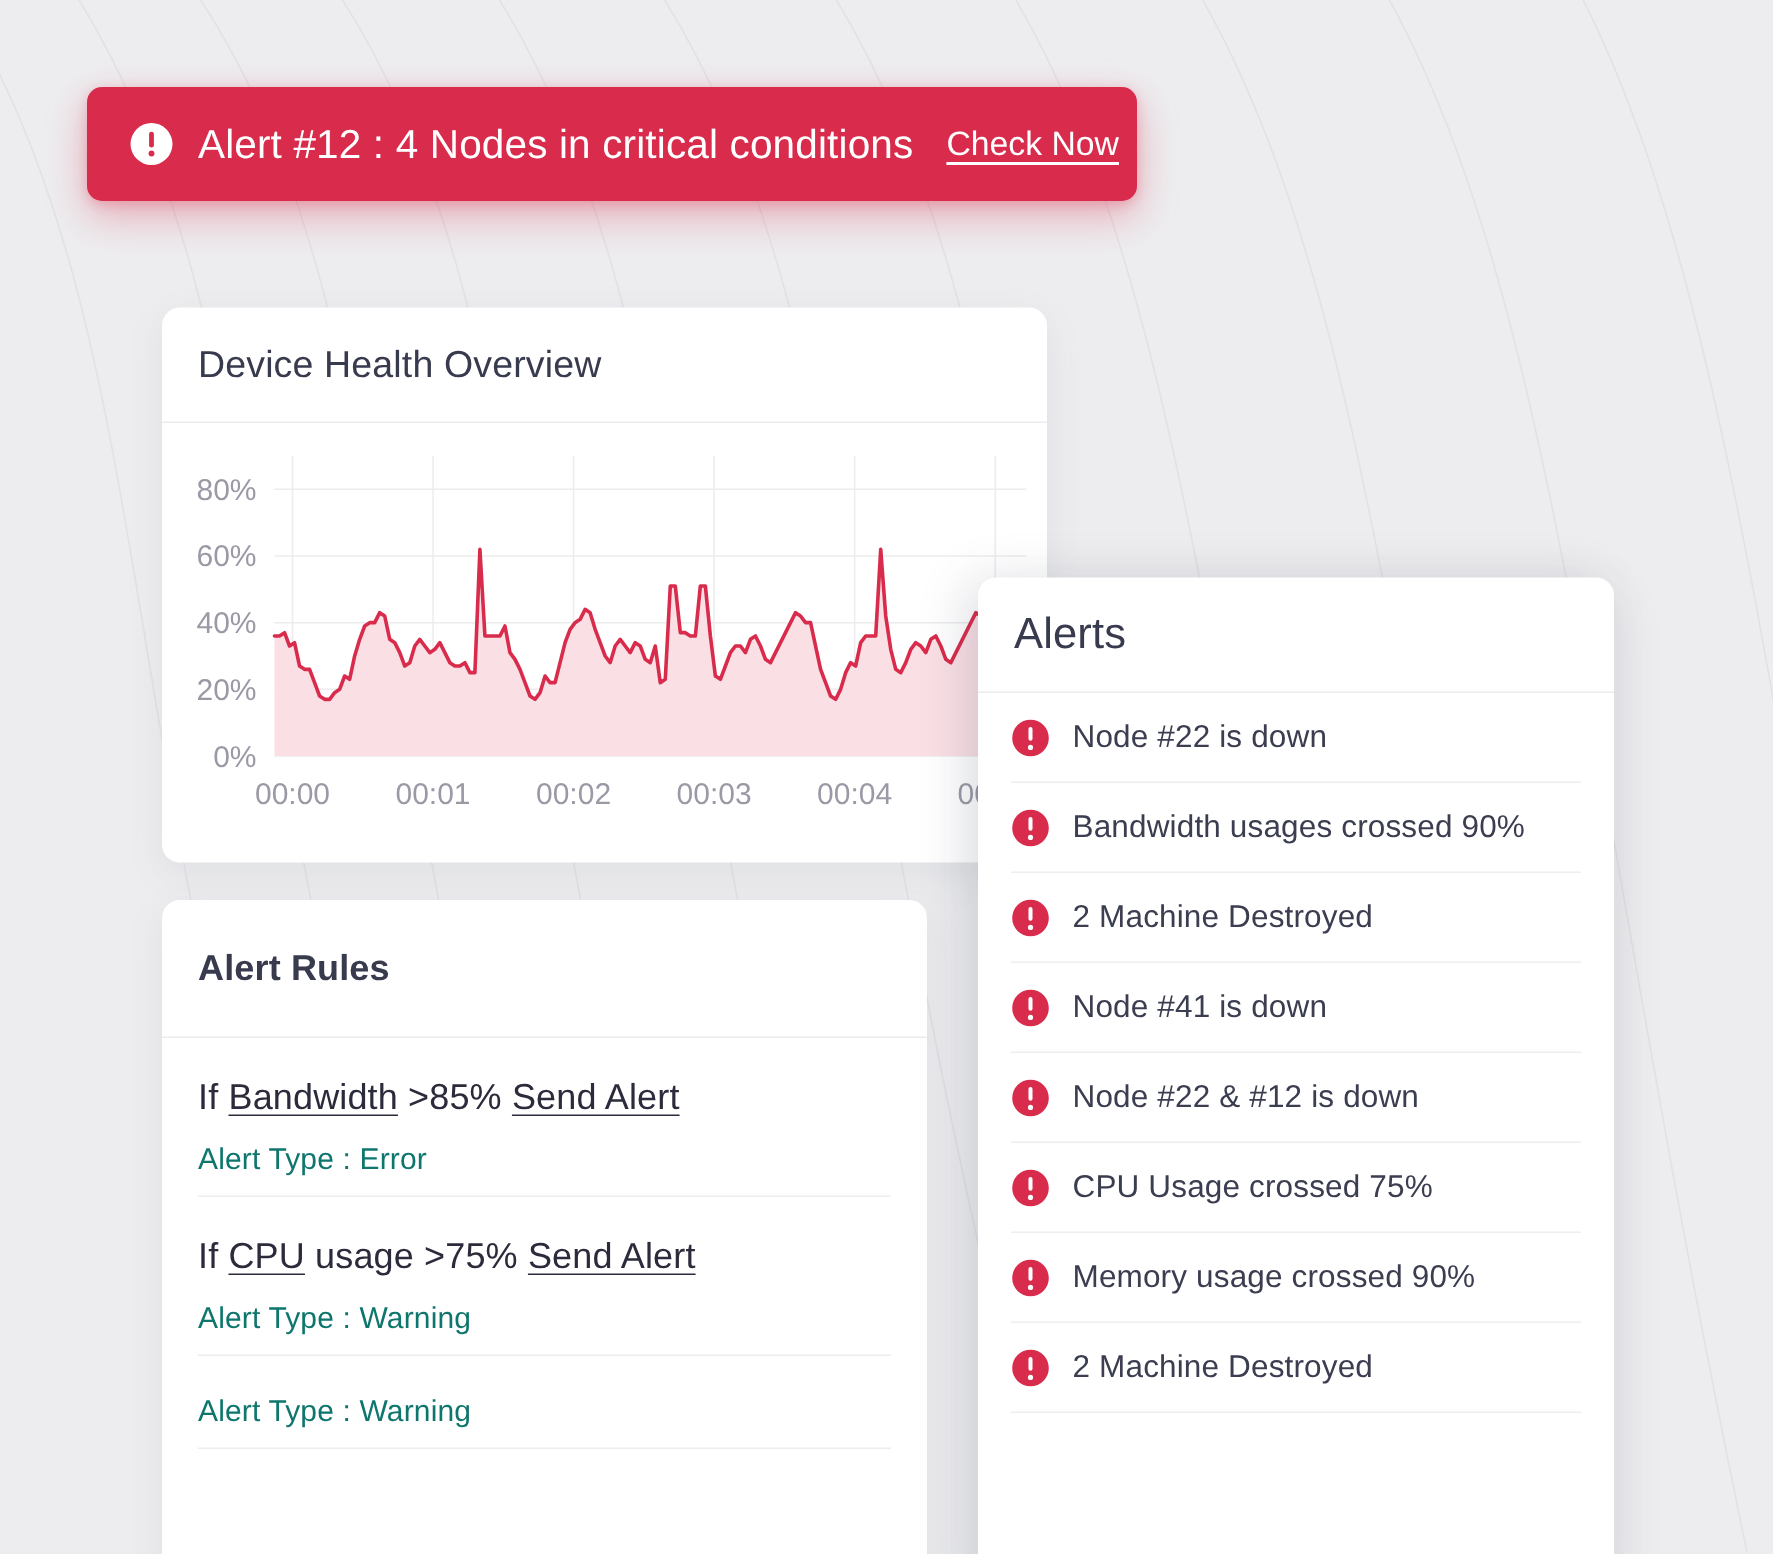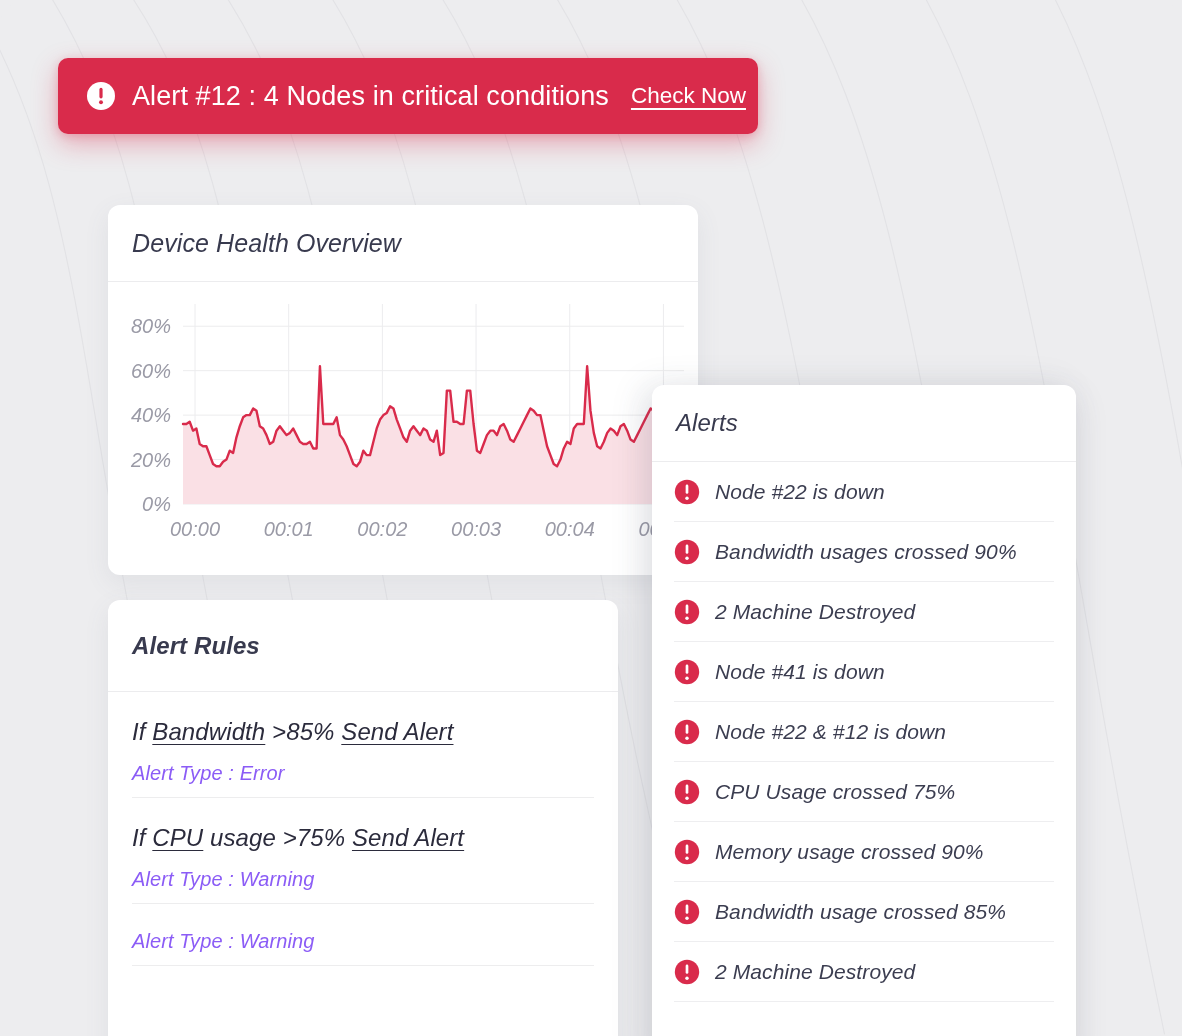--- a/index.html
+++ b/index.html
@@ -70,21 +70,20 @@
     white-space: nowrap;
     cursor: pointer;
     text-align: right;
   }
 
   
   .card {
     position: absolute;
     background: #ffffff;
     border-radius: 12px;
-    font-style: italic;
   }
   .card-header {
     border-bottom: 1px solid #ececee;
     display: flex;
     align-items: center;
   }
   .card-title {
     color: #383a4e;
     font-size: 25px;
     font-weight: 400;
@@ -137,39 +136,39 @@
     margin-bottom: 16px;
   }
   .rule-text .u {
     text-decoration: underline;
     text-underline-offset: 4px;
     text-decoration-thickness: 1.4px;
     cursor: pointer;
   }
   .rule-type {
     font-size: 20px;
-    color: #8b5cf6;
+    color: #0f766e;
     letter-spacing: 0.1px;
   }
 
   
   #alerts-card {
     left: 652px;
     top: 385px;
     width: 424px;
     height: 680px;
     z-index: 30;
     box-shadow: -10px 0 34px rgba(70,75,100,0.10), 0 10px 34px rgba(70,75,100,0.12);
     overflow: hidden;
   }
   #alerts-card .card-header {
     height: 77px;
     padding: 0 24px;
   }
-  #alerts-card .card-title { font-size: 24px; }
+  #alerts-card .card-title { font-size: 29px; }
 
   .alerts-list { padding: 0 22px; }
   .alert-row {
     display: flex;
     align-items: center;
     height: 60px;
     border-bottom: 1px solid #eeeef0;
     cursor: pointer;
   }
   .alert-row .alert-icon {
@@ -335,26 +334,18 @@
             <circle cx="13" cy="19.3" r="1.72" fill="#ffffff"></circle>
           </svg>
           <span class="alert-label">Memory usage crossed 90%</span>
         </div>
         <div class="alert-row">
           <svg class="alert-icon" viewBox="0 0 26 26">
             <circle cx="13" cy="13" r="12.2" fill="#d92b4b"></circle>
             <rect x="11.65" y="5.6" width="2.7" height="9.2" rx="1.35" fill="#ffffff"></rect>
             <circle cx="13" cy="19.3" r="1.72" fill="#ffffff"></circle>
           </svg>
-          <span class="alert-label">Bandwidth usage crossed 85%</span>
-        </div>
-        <div class="alert-row">
-          <svg class="alert-icon" viewBox="0 0 26 26">
-            <circle cx="13" cy="13" r="12.2" fill="#d92b4b"></circle>
-            <rect x="11.65" y="5.6" width="2.7" height="9.2" rx="1.35" fill="#ffffff"></rect>
-            <circle cx="13" cy="19.3" r="1.72" fill="#ffffff"></circle>
-          </svg>
           <span class="alert-label">2 Machine Destroyed</span>
         </div>
       </div>
   </div>
 
 </div>
 
 </body></html>

